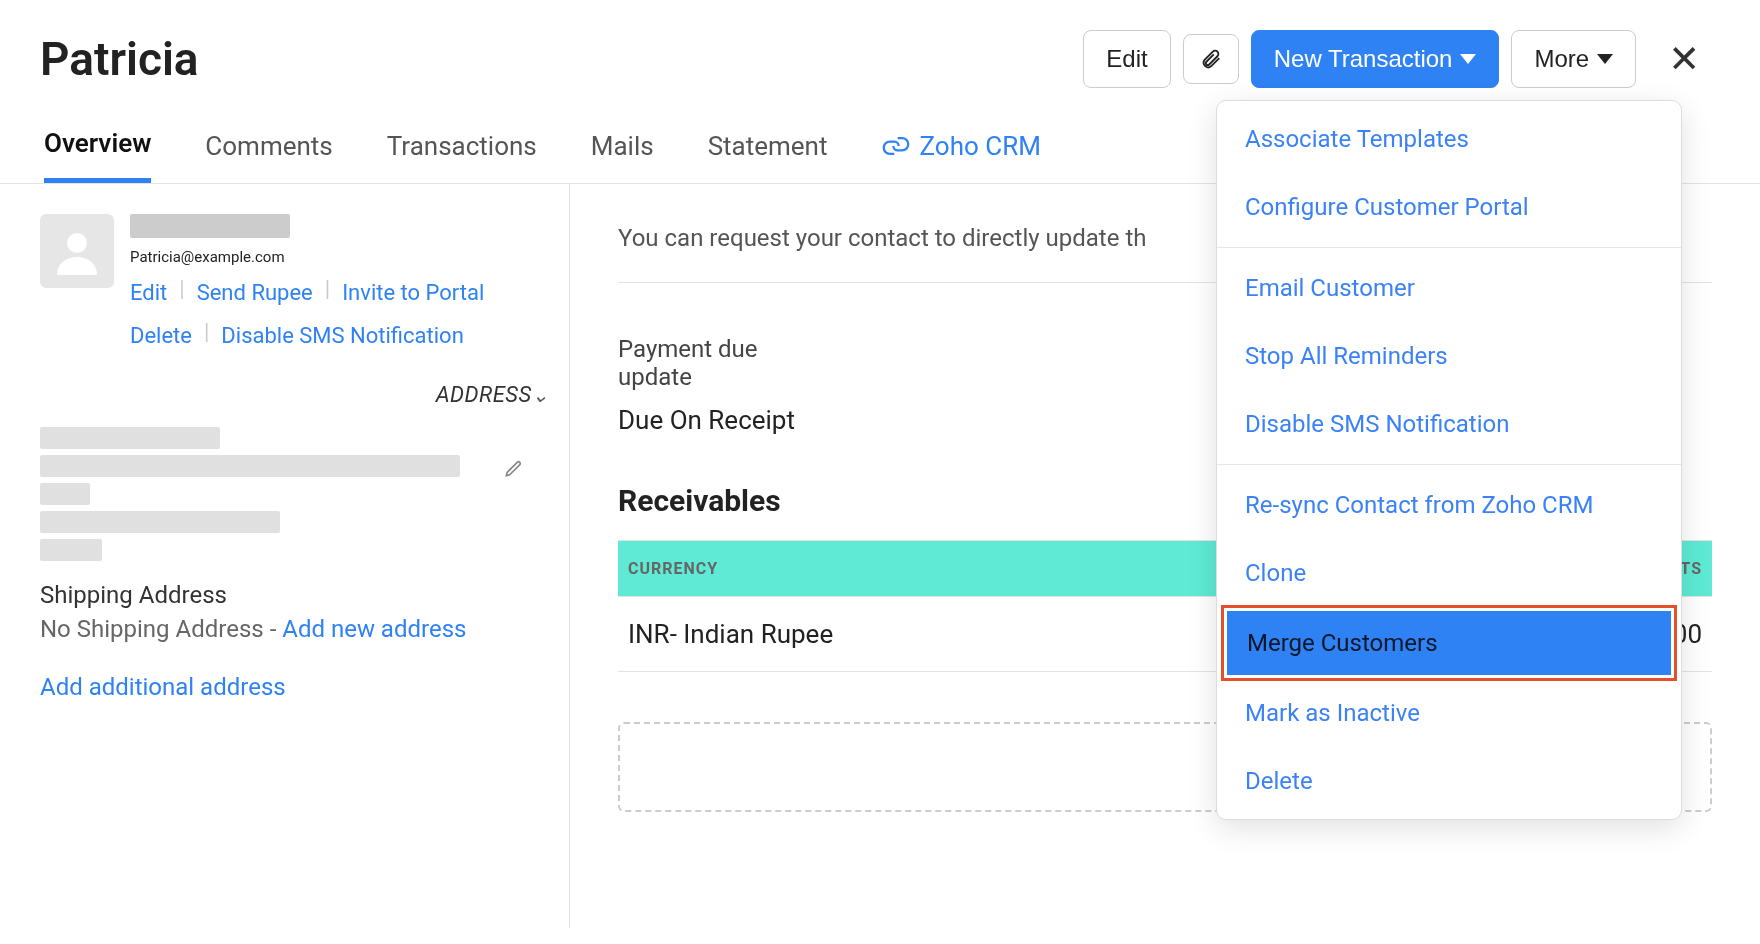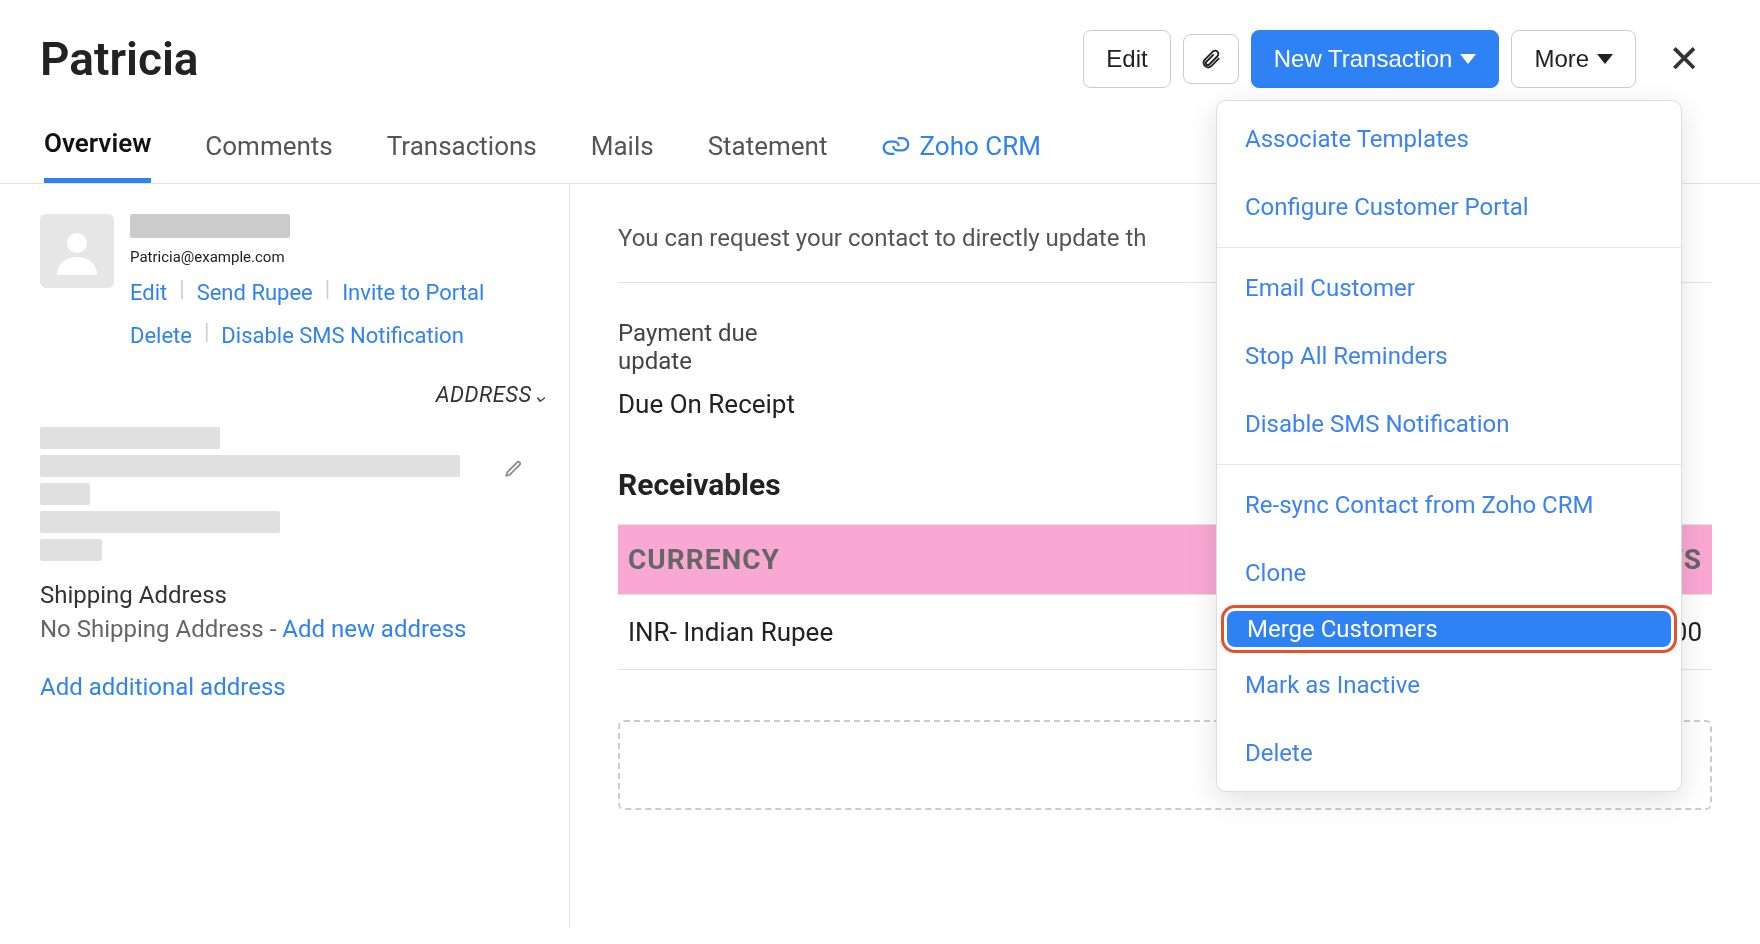--- a/index.html
+++ b/index.html
@@ -157,32 +157,32 @@
   .ship-lbl { font-size: 24px; color: #333; margin-top: 14px; }
   .ship-text { font-size: 24px; color: #666; margin-top: 6px; }
   .ship-text a { color: #2f82f4; text-decoration: none; }
   .add-addr { font-size: 24px; color: #2f82f4; text-decoration: none; display: inline-block; margin-top: 30px; cursor: pointer; }
   .main {
     flex: 1;
     padding: 40px 48px;
     position: relative;
   }
   .banner { font-size: 24px; color: #555; padding-bottom: 30px; border-bottom: 1px solid #e3e3e3; }
-  .field-label { font-size: 24px; color: #444; margin-top: 36px; }
+  .field-label { font-size: 24px; color: #444; margin-top: 52px; }
   .field-value { font-size: 26px; color: #222; margin-top: 14px; }
   .section-title { font-size: 30px; font-weight: 700; margin-top: 48px; margin-bottom: 22px; }
   table.recv { width: 100%; border-collapse: collapse; border-top: 1px solid #e3e3e3; }
   table.recv th {
     text-align: left;
-    font-size: 28px;
+    font-size: 16px;
     color: #666;
     font-weight: 700;
     letter-spacing: 1px;
     padding: 18px 10px;
-    background: #f9a8d4;
+    background: #5eead4;
     border-bottom: 1px solid #e3e3e3;
   }
   table.recv th:nth-child(2), table.recv th:nth-child(3), table.recv td:nth-child(3) { text-align: right; }
   table.recv td {
     font-size: 26px;
     color: #222;
     padding: 22px 10px;
     border-bottom: 1px solid #e3e3e3;
   }
   .dashed-box {
@@ -204,26 +204,26 @@
     z-index: 100;
   }
   .dd-item {
     font-size: 24px;
     color: #3b82f6;
     padding: 20px 28px;
     cursor: pointer;
   }
   .dd-item.highlight {
     background: #2f82f4;
-    color: #ffffff;
+    color: #0f172a;
     margin: 4px 10px;
-    border-radius: 8px;
+    border-radius: 0;
     outline: 3px solid #e4502b;
     outline-offset: 3px;
-    padding: 4px 20px;
+    padding: 18px 20px;
   }
   .dd-divider {
     height: 1px;
     background: #e6e6e6;
     margin: 6px 0;
   }
 </style>
 </head>
 <body>
 

